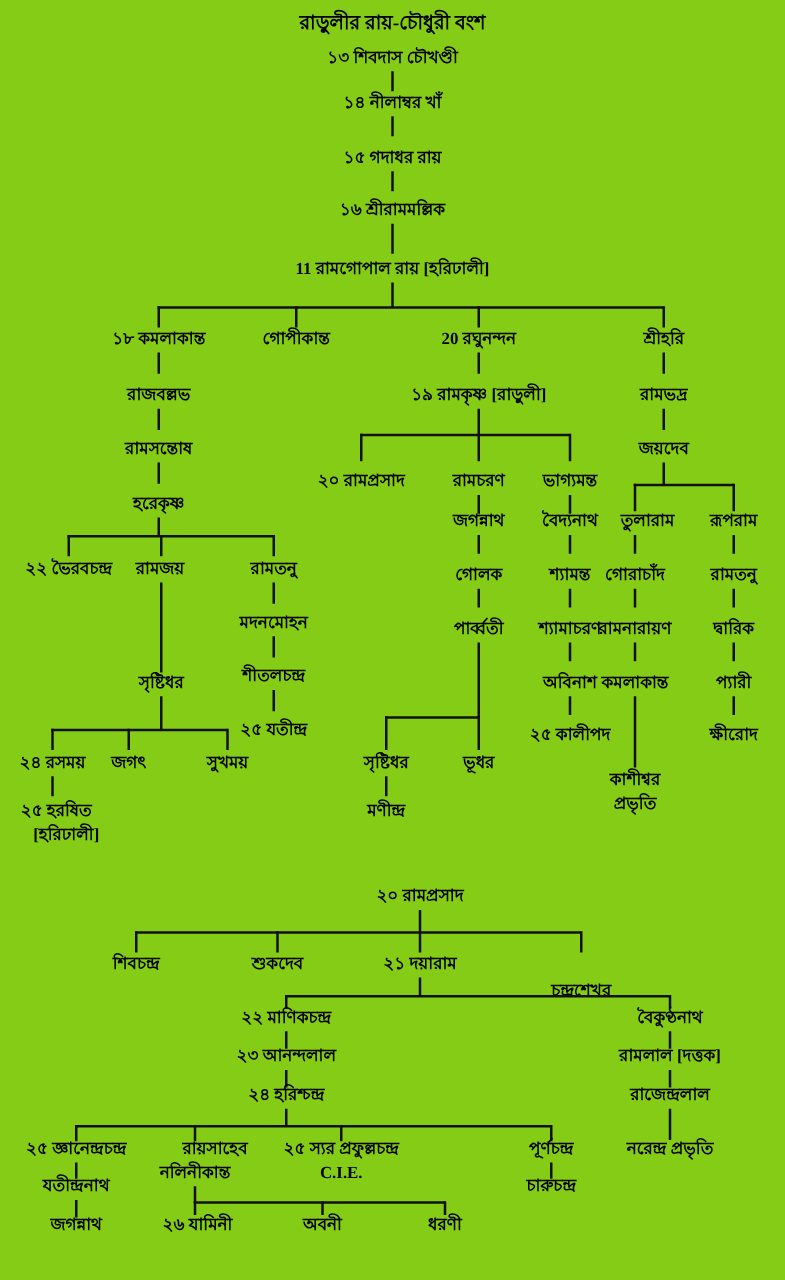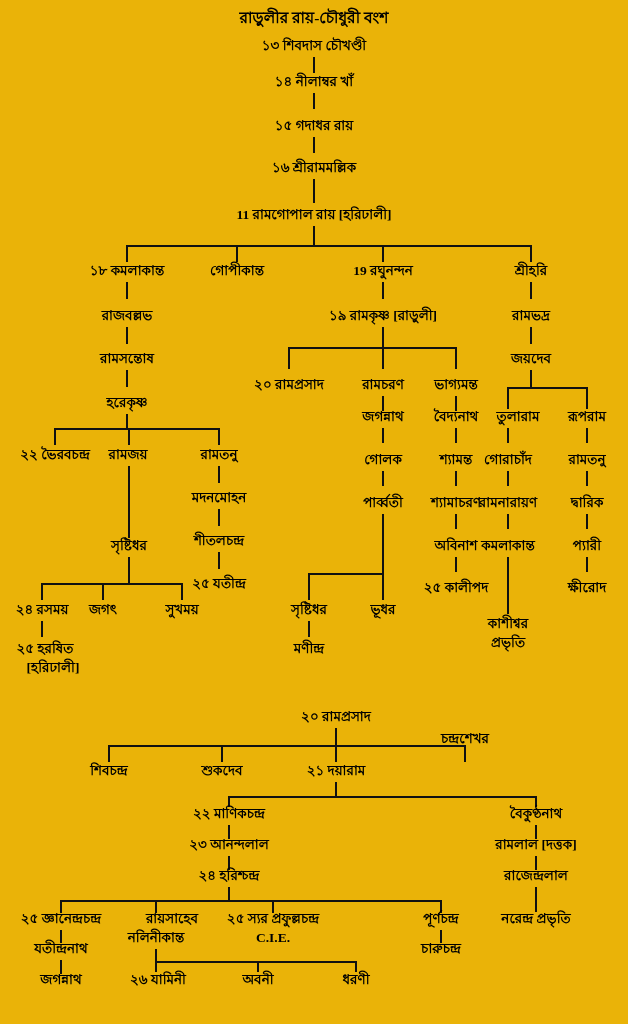--- a/index.html
+++ b/index.html
@@ -5,21 +5,21 @@
 <style>
   html,body{margin:0;padding:0;background:#fff;}
   body{
     font-family:"Liberation Serif","DejaVu Serif",serif;
     color:#000;
   }
   #sheet{
     position:relative;
     width:628px;
     height:1024px;
-    background:#eab308;
+    background:#84cc16;
     overflow:hidden;
   }
   .node{
     position:absolute;
     font-family:"Liberation Serif","DejaVu Serif",serif;
     font-weight:700;
     font-size:13.5px;
     line-height:1.12;
     white-space:nowrap;
     transform:translateX(-50%);
@@ -113,21 +113,21 @@
   <div class="node" style="left:42px;top:602px;">২৪ রসময়</div>
   <div class="node" style="left:103px;top:602px;">জগৎ</div>
   <div class="node" style="left:182px;top:602px;">সুখময়</div>
 
   <div class="vline" style="left:41px;top:621px;height:16px;"></div>
   <div class="node" style="left:45px;top:641px;">২৫ হরষিত</div>
   <div class="node" style="left:53px;top:660px;">[হরিঢালী]</div>
 
   <div class="node" style="left:237px;top:263px;">গোপীকান্ত</div>
 
-  <div class="node" style="left:383px;top:263px;">19 রঘুনন্দন</div>
+  <div class="node" style="left:383px;top:263px;">20 রঘুনন্দন</div>
   <div class="vline" style="left:382px;top:282px;height:17px;"></div>
 
   <div class="node" style="left:383px;top:308px;">১৯ রামকৃষ্ণ [রাড়ুলী]</div>
   <div class="vline" style="left:382px;top:327px;height:21px;"></div>
 
   <div class="hline" style="left:288px;top:347px;width:168px;"></div>
   <div class="vline" style="left:288px;top:347px;height:22px;"></div>
   <div class="vline" style="left:382px;top:347px;height:22px;"></div>
   <div class="vline" style="left:455px;top:347px;height:22px;"></div>
 
@@ -201,21 +201,21 @@
 
   <div class="hline" style="left:108px;top:745px;width:357px;"></div>
   <div class="vline" style="left:108px;top:745px;height:17px;"></div>
   <div class="vline" style="left:221px;top:745px;height:17px;"></div>
   <div class="vline" style="left:335px;top:745px;height:17px;"></div>
   <div class="vline" style="left:464px;top:745px;height:17px;"></div>
 
   <div class="node" style="left:109px;top:763px;">শিবচন্দ্র</div>
   <div class="node" style="left:222px;top:763px;">শুকদেব</div>
   <div class="node" style="left:336px;top:763px;">২১ দয়ারাম</div>
-  <div class="node" style="left:465px;top:731px;">চন্দ্রশেখর</div>
+  <div class="node" style="left:465px;top:785px;">চন্দ্রশেখর</div>
 
   <div class="vline" style="left:335px;top:782px;height:15px;"></div>
   <div class="hline" style="left:228px;top:796px;width:308px;"></div>
   <div class="vline" style="left:228px;top:796px;height:11px;"></div>
   <div class="vline" style="left:535px;top:796px;height:11px;"></div>
 
   <div class="node" style="left:229px;top:806px;">২২ মাণিকচন্দ্র</div>
   <div class="vline" style="left:228px;top:825px;height:14px;"></div>
   <div class="node" style="left:229px;top:837px;">২৩ আনন্দলাল</div>
   <div class="vline" style="left:228px;top:856px;height:14px;"></div>

